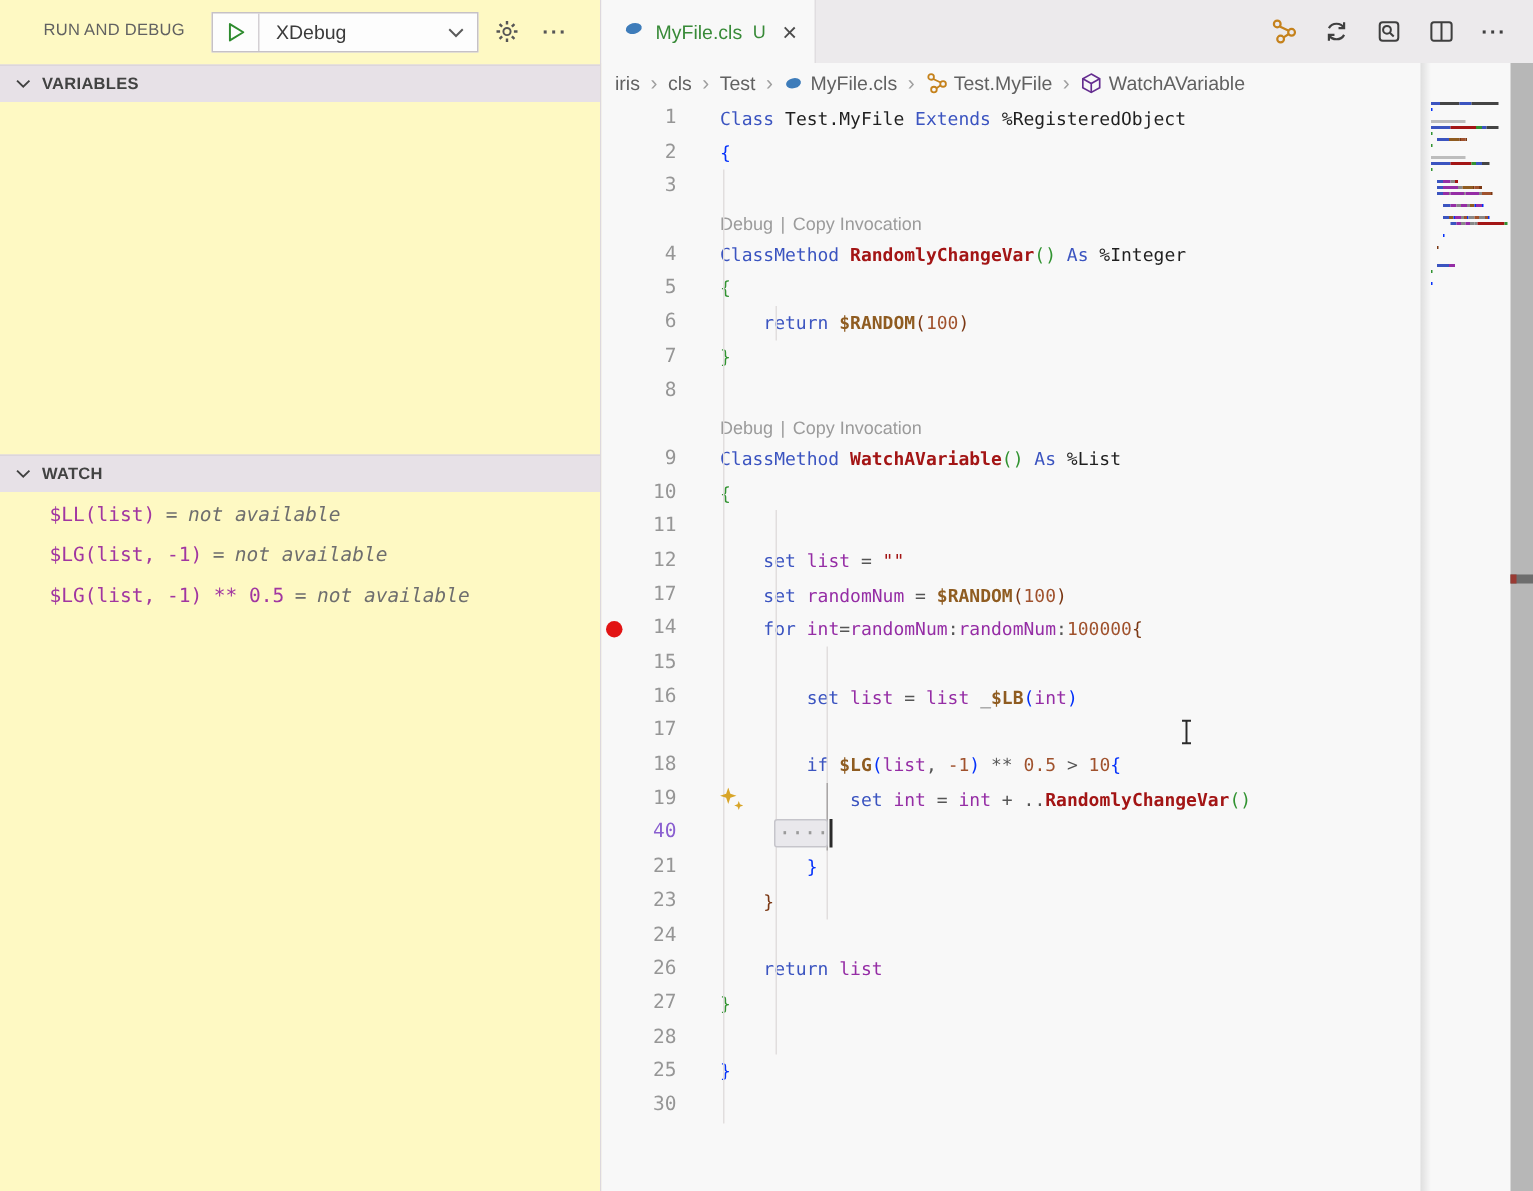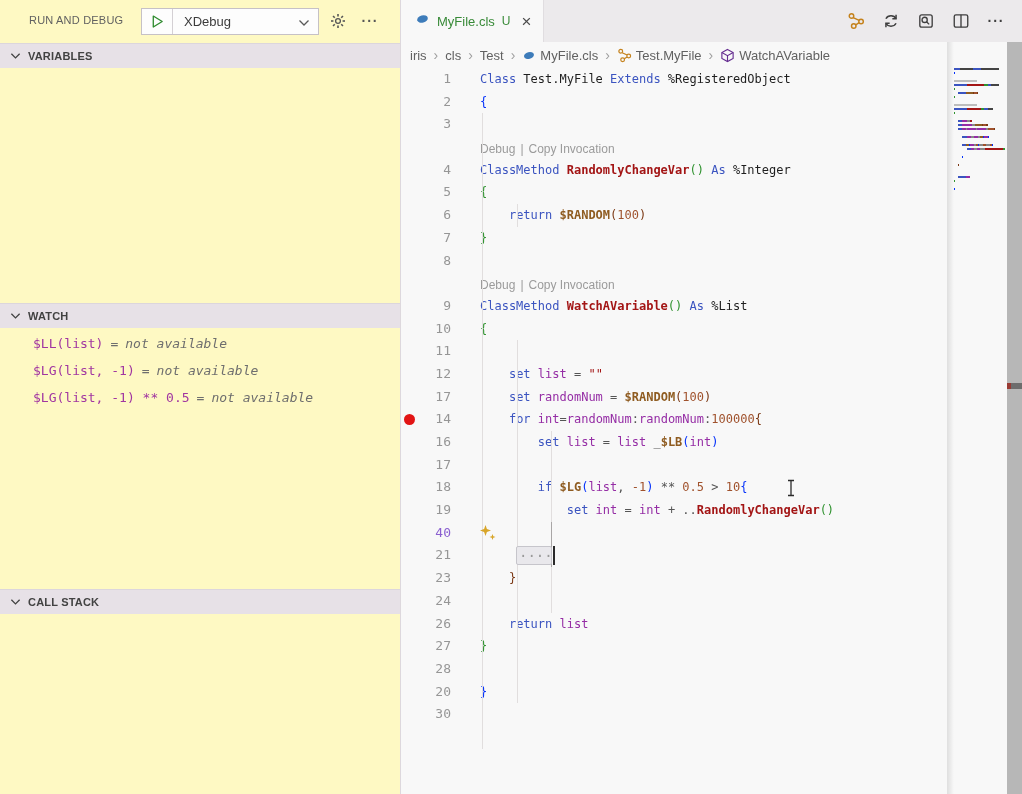--- a/index.html
+++ b/index.html
@@ -141,28 +141,20 @@
     </span>
     <span class="sect-label">WATCH</span>
   </div>
 
   <div class="watch-list">
       <div class="watch-item"><span class="wexpr">$LL(list)</span><span class="weq">=</span><span class="wval">not available</span></div>
       <div class="watch-item"><span class="wexpr">$LG(list, -1)</span><span class="weq">=</span><span class="wval">not available</span></div>
       <div class="watch-item"><span class="wexpr">$LG(list, -1) ** 0.5</span><span class="weq">=</span><span class="wval">not available</span></div>
     </div>
 
-  <div class="sect sect-callstack">
-    <span class="sect-chevron">
-      <svg width="11" height="8" viewBox="0 0 12 8">
-          <polyline points="1.5,1.5 6,6 10.5,1.5" fill="none" stroke="#424242" stroke-width="1.4"></polyline>
-        </svg>
-    </span>
-    <span class="sect-label">CALL STACK</span>
-  </div>
 </div>
 
 <div class="editor">
 
   <div class="tabbar">
     <div class="tab">
       <span>
         <svg width="15" height="14" viewBox="0 0 16 16">
             <ellipse cx="8" cy="8" rx="6.2" ry="4.1" fill="#3e7cba" transform="rotate(-14 8 8)"></ellipse>
           </svg>
@@ -273,32 +265,33 @@
       <div class="crow"><span class="gut-bp"></span><span class="gut-ln">6</span><span class="ctext"><span class="tk-pl">    </span><span class="tk-kw">return </span><span class="tk-fn">$RANDOM</span><span class="tk-b3">(</span><span class="tk-num">100</span><span class="tk-b3">)</span></span></div>
       <div class="crow"><span class="gut-bp"></span><span class="gut-ln">7</span><span class="ctext"><span class="tk-b2">}</span></span></div>
       <div class="crow"><span class="gut-bp"></span><span class="gut-ln">8</span><span class="ctext"></span></div>
       <div class="crow"><span class="gut-bp"></span><span class="gut-ln"></span><span class="clens"><span>Debug</span><span class="lens-sep">|</span><span>Copy Invocation</span></span></div>
       <div class="crow"><span class="gut-bp"></span><span class="gut-ln">9</span><span class="ctext"><span class="tk-kw">ClassMethod </span><span class="tk-mth">WatchAVariable</span><span class="tk-b2">() </span><span class="tk-kw">As </span><span class="tk-pl">%List</span></span></div>
       <div class="crow"><span class="gut-bp"></span><span class="gut-ln">10</span><span class="ctext"><span class="tk-b2">{</span></span></div>
       <div class="crow"><span class="gut-bp"></span><span class="gut-ln">11</span><span class="ctext"></span></div>
       <div class="crow"><span class="gut-bp"></span><span class="gut-ln">12</span><span class="ctext"><span class="tk-pl">    </span><span class="tk-kw">set </span><span class="tk-var">list</span><span class="tk-op"> = </span><span class="tk-str">""</span></span></div>
       <div class="crow"><span class="gut-bp"></span><span class="gut-ln">17</span><span class="ctext"><span class="tk-pl">    </span><span class="tk-kw">set </span><span class="tk-var">randomNum</span><span class="tk-op"> = </span><span class="tk-fn">$RANDOM</span><span class="tk-b3">(</span><span class="tk-num">100</span><span class="tk-b3">)</span></span></div>
       <div class="crow"><span class="gut-bp"><span class="bp-dot" style="display: block;"></span></span><span class="gut-ln">14</span><span class="ctext"><span class="tk-pl">    </span><span class="tk-kw">for </span><span class="tk-var">int</span><span class="tk-op">=</span><span class="tk-var">randomNum</span><span class="tk-op">:</span><span class="tk-var">randomNum</span><span class="tk-op">:</span><span class="tk-num">100000</span><span class="tk-b3">{</span></span></div>
+      <div class="crow"><span class="gut-bp"></span><span class="gut-ln">15</span><span class="ctext"></span></div>
       <div class="crow"><span class="gut-bp"></span><span class="gut-ln">16</span><span class="ctext"><span class="tk-pl">        </span><span class="tk-kw">set </span><span class="tk-var">list</span><span class="tk-op"> = </span><span class="tk-var">list</span><span class="tk-op"> _</span><span class="tk-fn">$LB</span><span class="tk-b1">(</span><span class="tk-var">int</span><span class="tk-b1">)</span></span></div>
       <div class="crow"><span class="gut-bp"></span><span class="gut-ln">17</span><span class="ctext"></span></div>
       <div class="crow"><span class="gut-bp"></span><span class="gut-ln">18</span><span class="ctext"><span class="tk-pl">        </span><span class="tk-kw">if </span><span class="tk-fn">$LG</span><span class="tk-b1">(</span><span class="tk-var">list</span><span class="tk-op">, </span><span class="tk-num">-1</span><span class="tk-b1">)</span><span class="tk-op"> ** </span><span class="tk-num">0.5</span><span class="tk-op"> &gt; </span><span class="tk-num">10</span><span class="tk-b1">{</span></span></div>
       <div class="crow"><span class="gut-bp"></span><span class="gut-ln">19</span><span class="ctext"><span class="tk-pl">            </span><span class="tk-kw">set </span><span class="tk-var">int</span><span class="tk-op"> = </span><span class="tk-var">int</span><span class="tk-op"> + </span><span class="tk-op">..</span><span class="tk-mth">RandomlyChangeVar</span><span class="tk-b2">()</span></span></div>
       <div class="crow"><span class="gut-bp"></span><span class="gut-ln active">40</span><span class="ctext"></span></div>
       <div class="crow"><span class="gut-bp"></span><span class="gut-ln">21</span><span class="ctext"><span class="tk-pl">        </span><span class="tk-b1">}</span></span></div>
       <div class="crow"><span class="gut-bp"></span><span class="gut-ln">23</span><span class="ctext"><span class="tk-pl">    </span><span class="tk-b3">}</span></span></div>
       <div class="crow"><span class="gut-bp"></span><span class="gut-ln">24</span><span class="ctext"></span></div>
       <div class="crow"><span class="gut-bp"></span><span class="gut-ln">26</span><span class="ctext"><span class="tk-pl">    </span><span class="tk-kw">return </span><span class="tk-var">list</span></span></div>
       <div class="crow"><span class="gut-bp"></span><span class="gut-ln">27</span><span class="ctext"><span class="tk-b2">}</span></span></div>
       <div class="crow"><span class="gut-bp"></span><span class="gut-ln">28</span><span class="ctext"></span></div>
-      <div class="crow"><span class="gut-bp"></span><span class="gut-ln">20</span><span class="ctext"><span class="tk-b1">}</span></span></div>
+      <div class="crow"><span class="gut-bp"></span><span class="gut-ln">25</span><span class="ctext"><span class="tk-b1">}</span></span></div>
       <div class="crow"><span class="gut-bp"></span><span class="gut-ln">30</span><span class="ctext"></span></div>
       <div class="indent-guide" style="left: 80.5px; top: 45.38px; height: 635.32px;"></div>
       <div class="indent-guide" style="left: 116px; top: 136.14px; height: 22.69px;"></div>
       <div class="indent-guide" style="left: 116px; top: 272.28px; height: 363.04px;"></div>
       <div class="indent-guide" style="left: 150px; top: 363.04px; height: 181.52px;"></div>
       <div class="indent-guide active" style="left: 150px; top: 453.8px; height: 45.38px;"></div>
       <div class="sel-box" style="left: 115px; top: 477.99px; width: 36px; height: 19px;">····</div>
       <div class="caret" style="left: 152px; top: 477.99px;"></div>
       <div class="sparkle" style="left: 79px; top: 456.8px;"><svg width="17" height="17" viewBox="0 0 17 17" fill="#d8a528">
           <path d="M5.5 0 L6.9 4.1 L11 5.5 L6.9 6.9 L5.5 11 L4.1 6.9 L0 5.5 L4.1 4.1 Z"></path>

